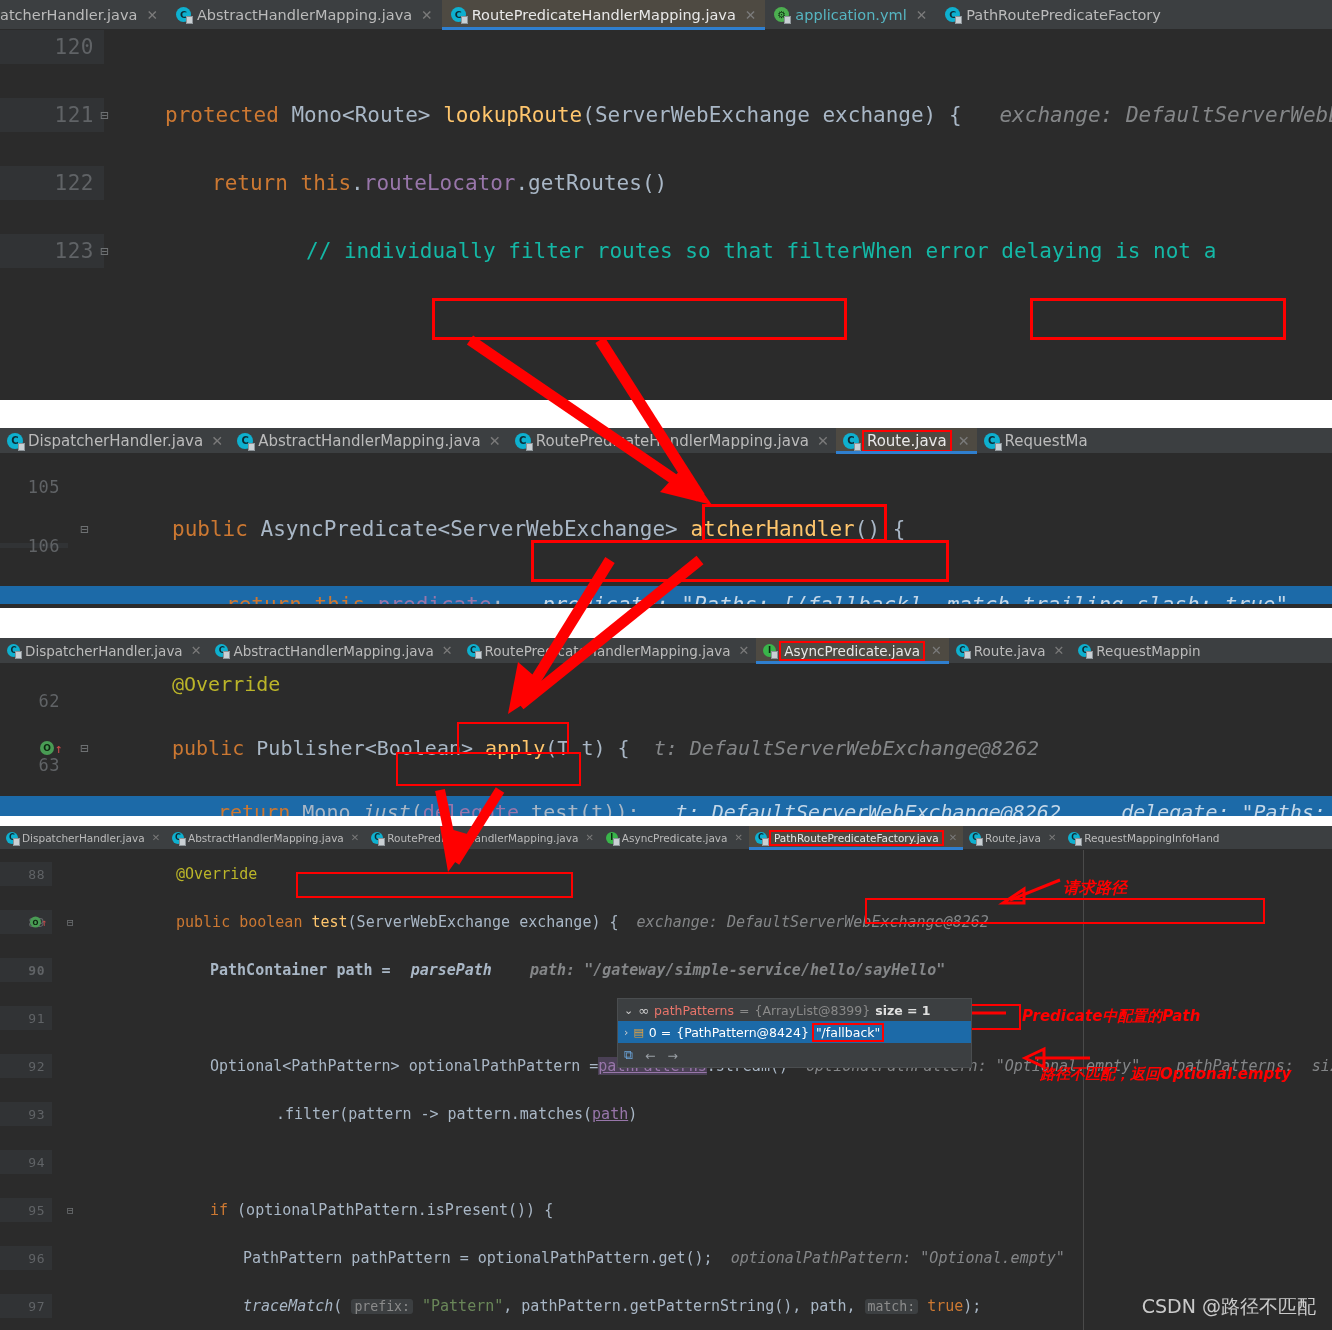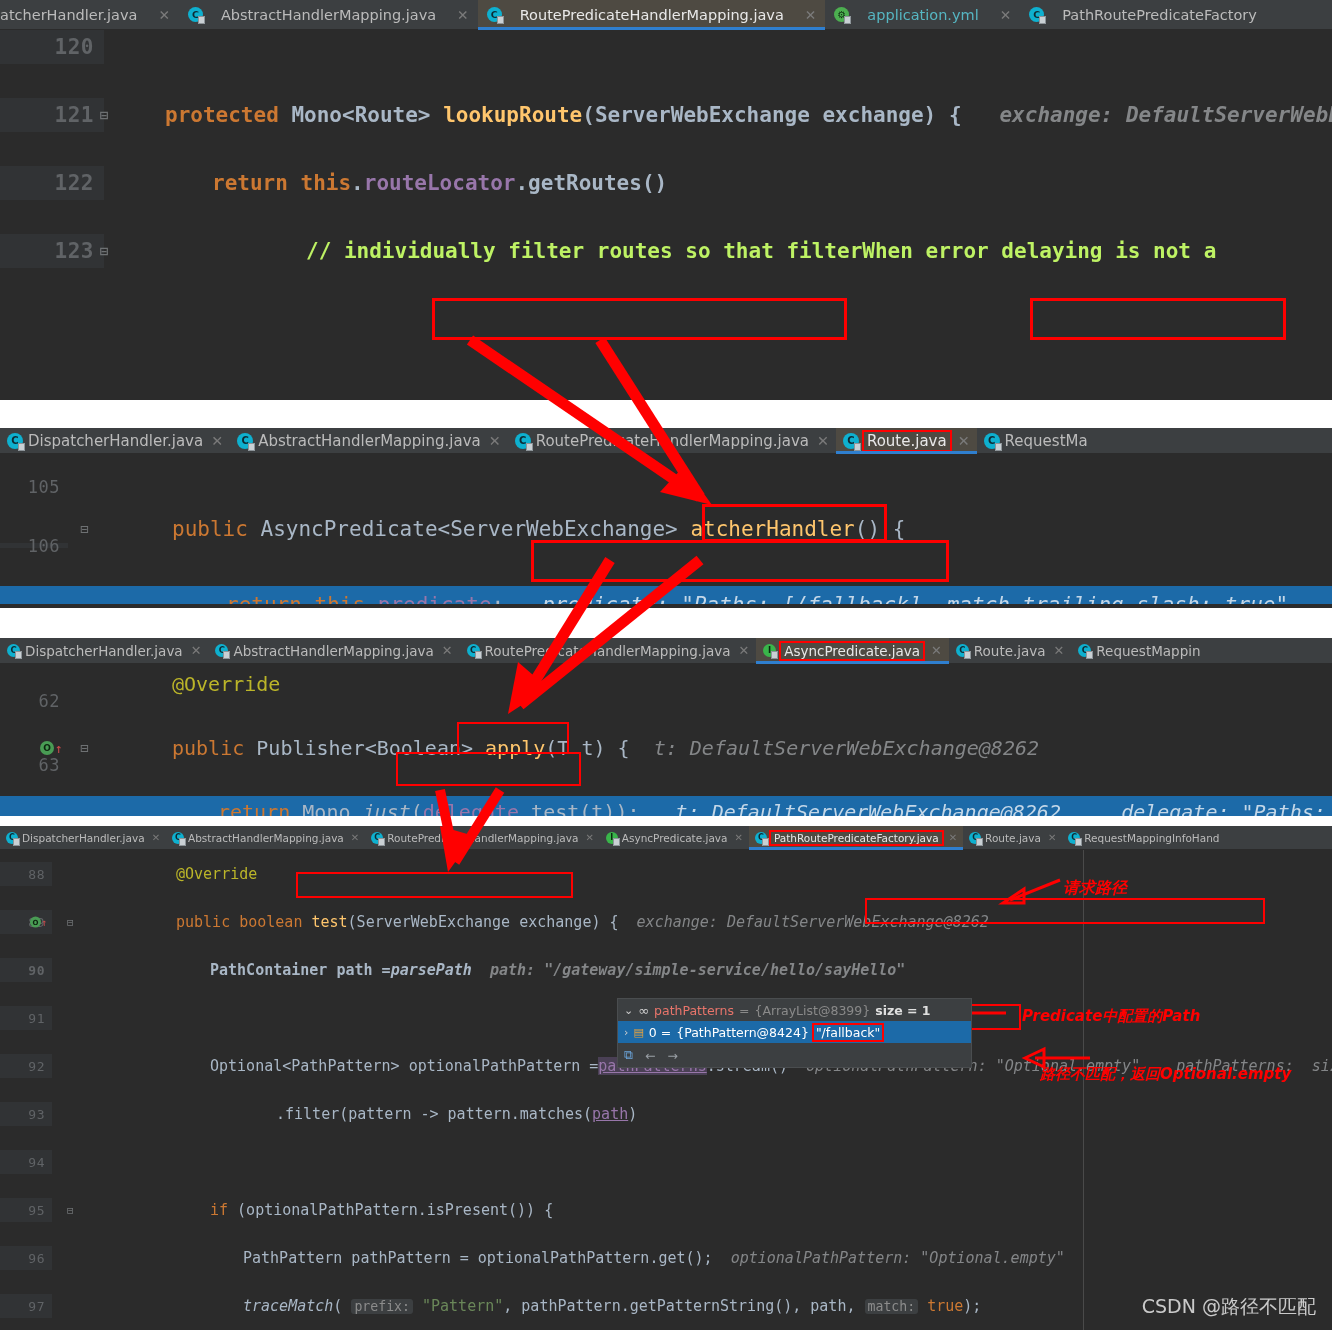--- a/index.html
+++ b/index.html
@@ -21,21 +21,21 @@
   
   .tabbar {
     display: flex; align-items: stretch;
     background: #3c3f41;
     height: 30px;
     border-bottom: 1px solid #2b2b2b;
     white-space: nowrap;
   }
   .tabbar.small { height: 26px; }
   .tab {
-    display: flex; align-items: center; gap: 18px;
+    display: flex; align-items: center; gap: 6px;
     padding: 0 9px;
     font-family: "DejaVu Sans", sans-serif;
     font-size: 14.5px;
     color: #bbbbbb;
     position: relative;
     flex: 0 0 auto;
   }
   .tabbar.small .tab { font-size: 12px; padding: 0 7px; gap: 5px; }
   .tabbar.tiny  .tab { font-size: 10.5px; padding: 0 6px; gap: 4px; }
   .tab.active { background: #4e4a42; color: #e8e8e8; }
@@ -98,21 +98,21 @@
     position: absolute; top: 0; bottom: 0;
     display: flex; align-items: center;
     font-size: 21px; letter-spacing: 0px;
     color: #a9b7c6;
   }
   .sz17 .code { font-size: 17px; }
   .sz13 .code { font-size: 13px; }
 
   
   .kw   { color: #cc7832; }
-  .cm   { color: #bef264; text-align: right; }
+  .cm   { color: #14b8a6; text-align: right; }
   .fn   { color: #ffc66d; }
   .fld  { color: #9876aa; }
   .str  { color: #6a8759; }
   .plain{ color: #a9b7c6; }
   .ital { font-style: italic; }
   .undl { text-decoration: underline; }
   .hint { color: #848688; font-style: italic; }
   .row.highlight .hint { color: #c3d7e8; }
   .param-tag {
     background:#3c3f41; color:#8c8c8c; border-radius:3px; padding:0 3px;
@@ -202,21 +202,21 @@
         <span class="ficon yml">⚙</span>
         <span class="tab-label" style="color:#56b6c2;">application.yml</span>
         <span class="xmark">✕</span>
       </div>
       <div class="tab">
         <span class="ficon">C</span>
         <span class="tab-label">PathRoutePredicateFactory</span>
       </div>
     </div>
 
-    <div class="editor" style="height:264px;font-weight:bold;">
+    <div class="editor" style="height:264px;">
       <div class="row" style="top:0;">
         <div class="gut">
             <span class="lnum">120</span>
           </div>
       </div>
       <div class="row" style="top:34px;">
         <div class="gut">
             <span class="lnum">121</span>
           </div>
         <span class="fold" style="left:100px;">⊟</span>
@@ -481,21 +481,21 @@
             <span class="fn">test</span>
             <span class="plain">(ServerWebExchange exchange) {</span>
           <span class="hint">&nbsp;&nbsp;exchange: DefaultServerWebExchange@8262</span>
         </div>
       </div>
 
       <div class="row h24" style="top:60px;font-weight:bold;">
         <div class="gut w52">
             <span class="lnum">90</span>
           </div>
-        <div class="code" style="left:210px; font-size:15px;">
+        <div class="code" style="left:210px; font-size:15px;gap:20px;">
           <span class="plain">PathContainer path = </span>
             <span class="ital">parsePath</span>
           <span class="hint">&nbsp;&nbsp;path: "/gateway/simple-service/hello/sayHello"</span>
         </div>
       </div>
 
       <div class="row h24" style="top:84px;">
         <div class="gut w52">
             <span class="lnum">91</span>
           </div>

